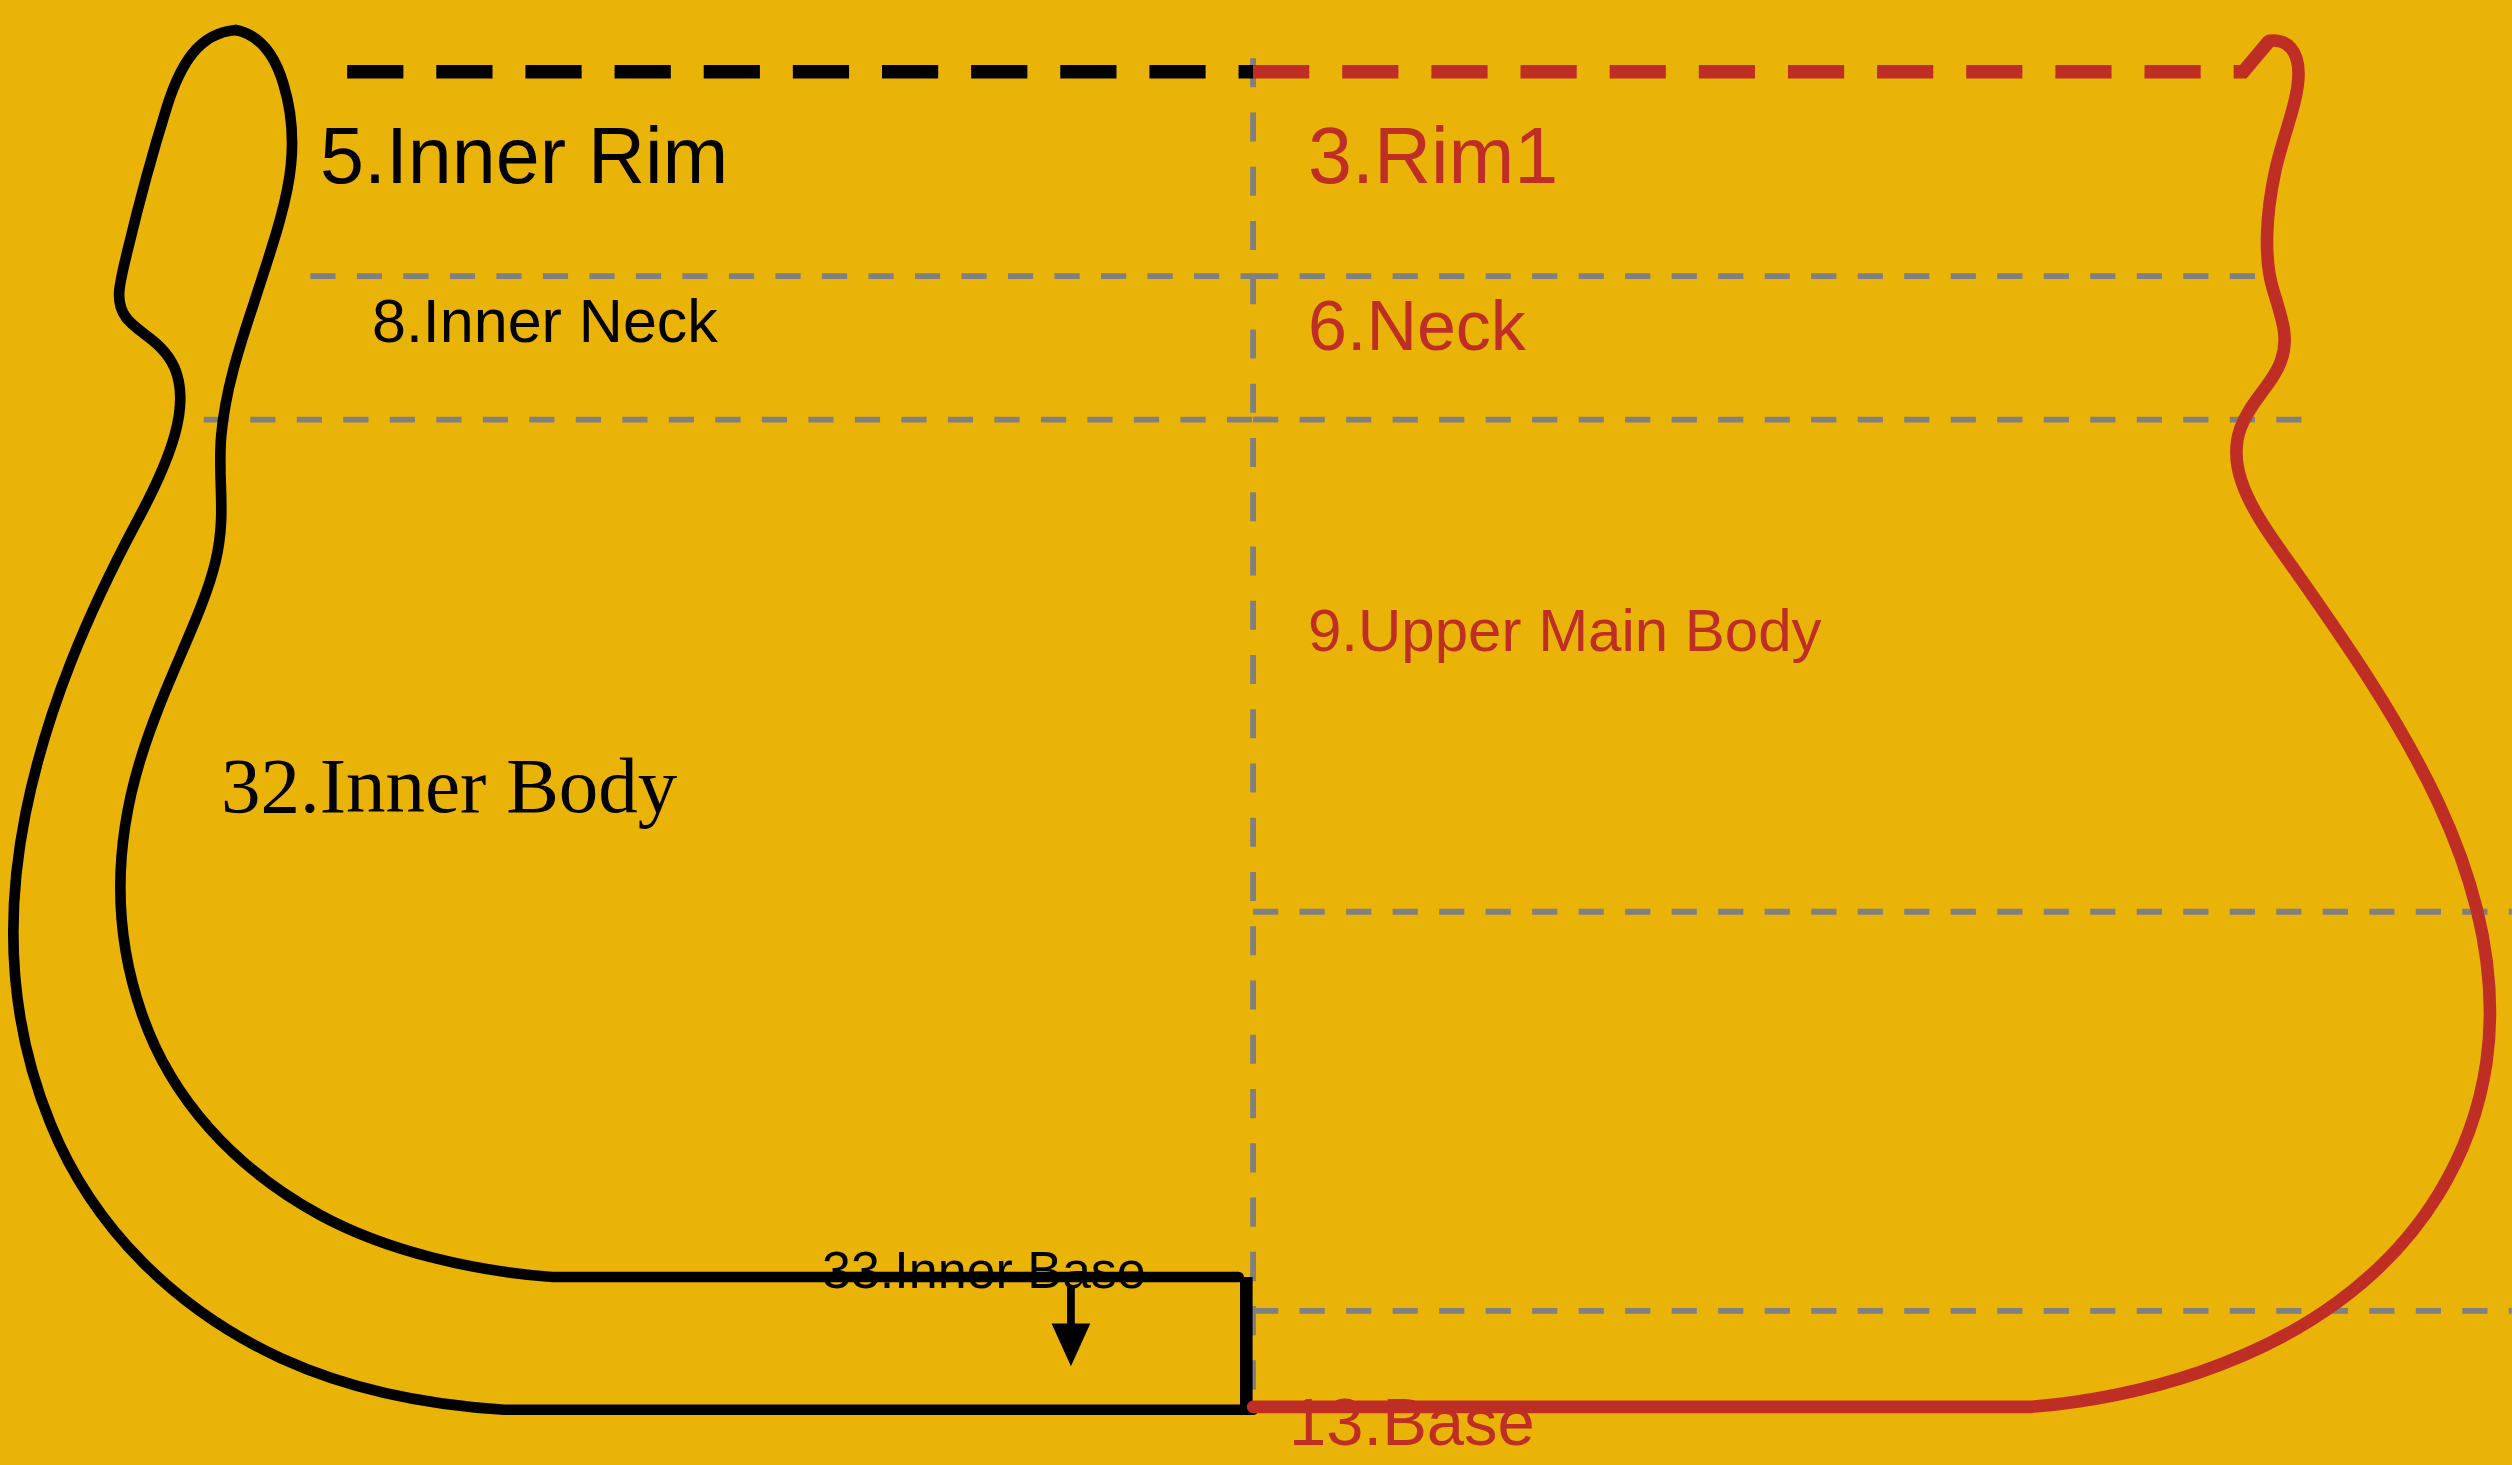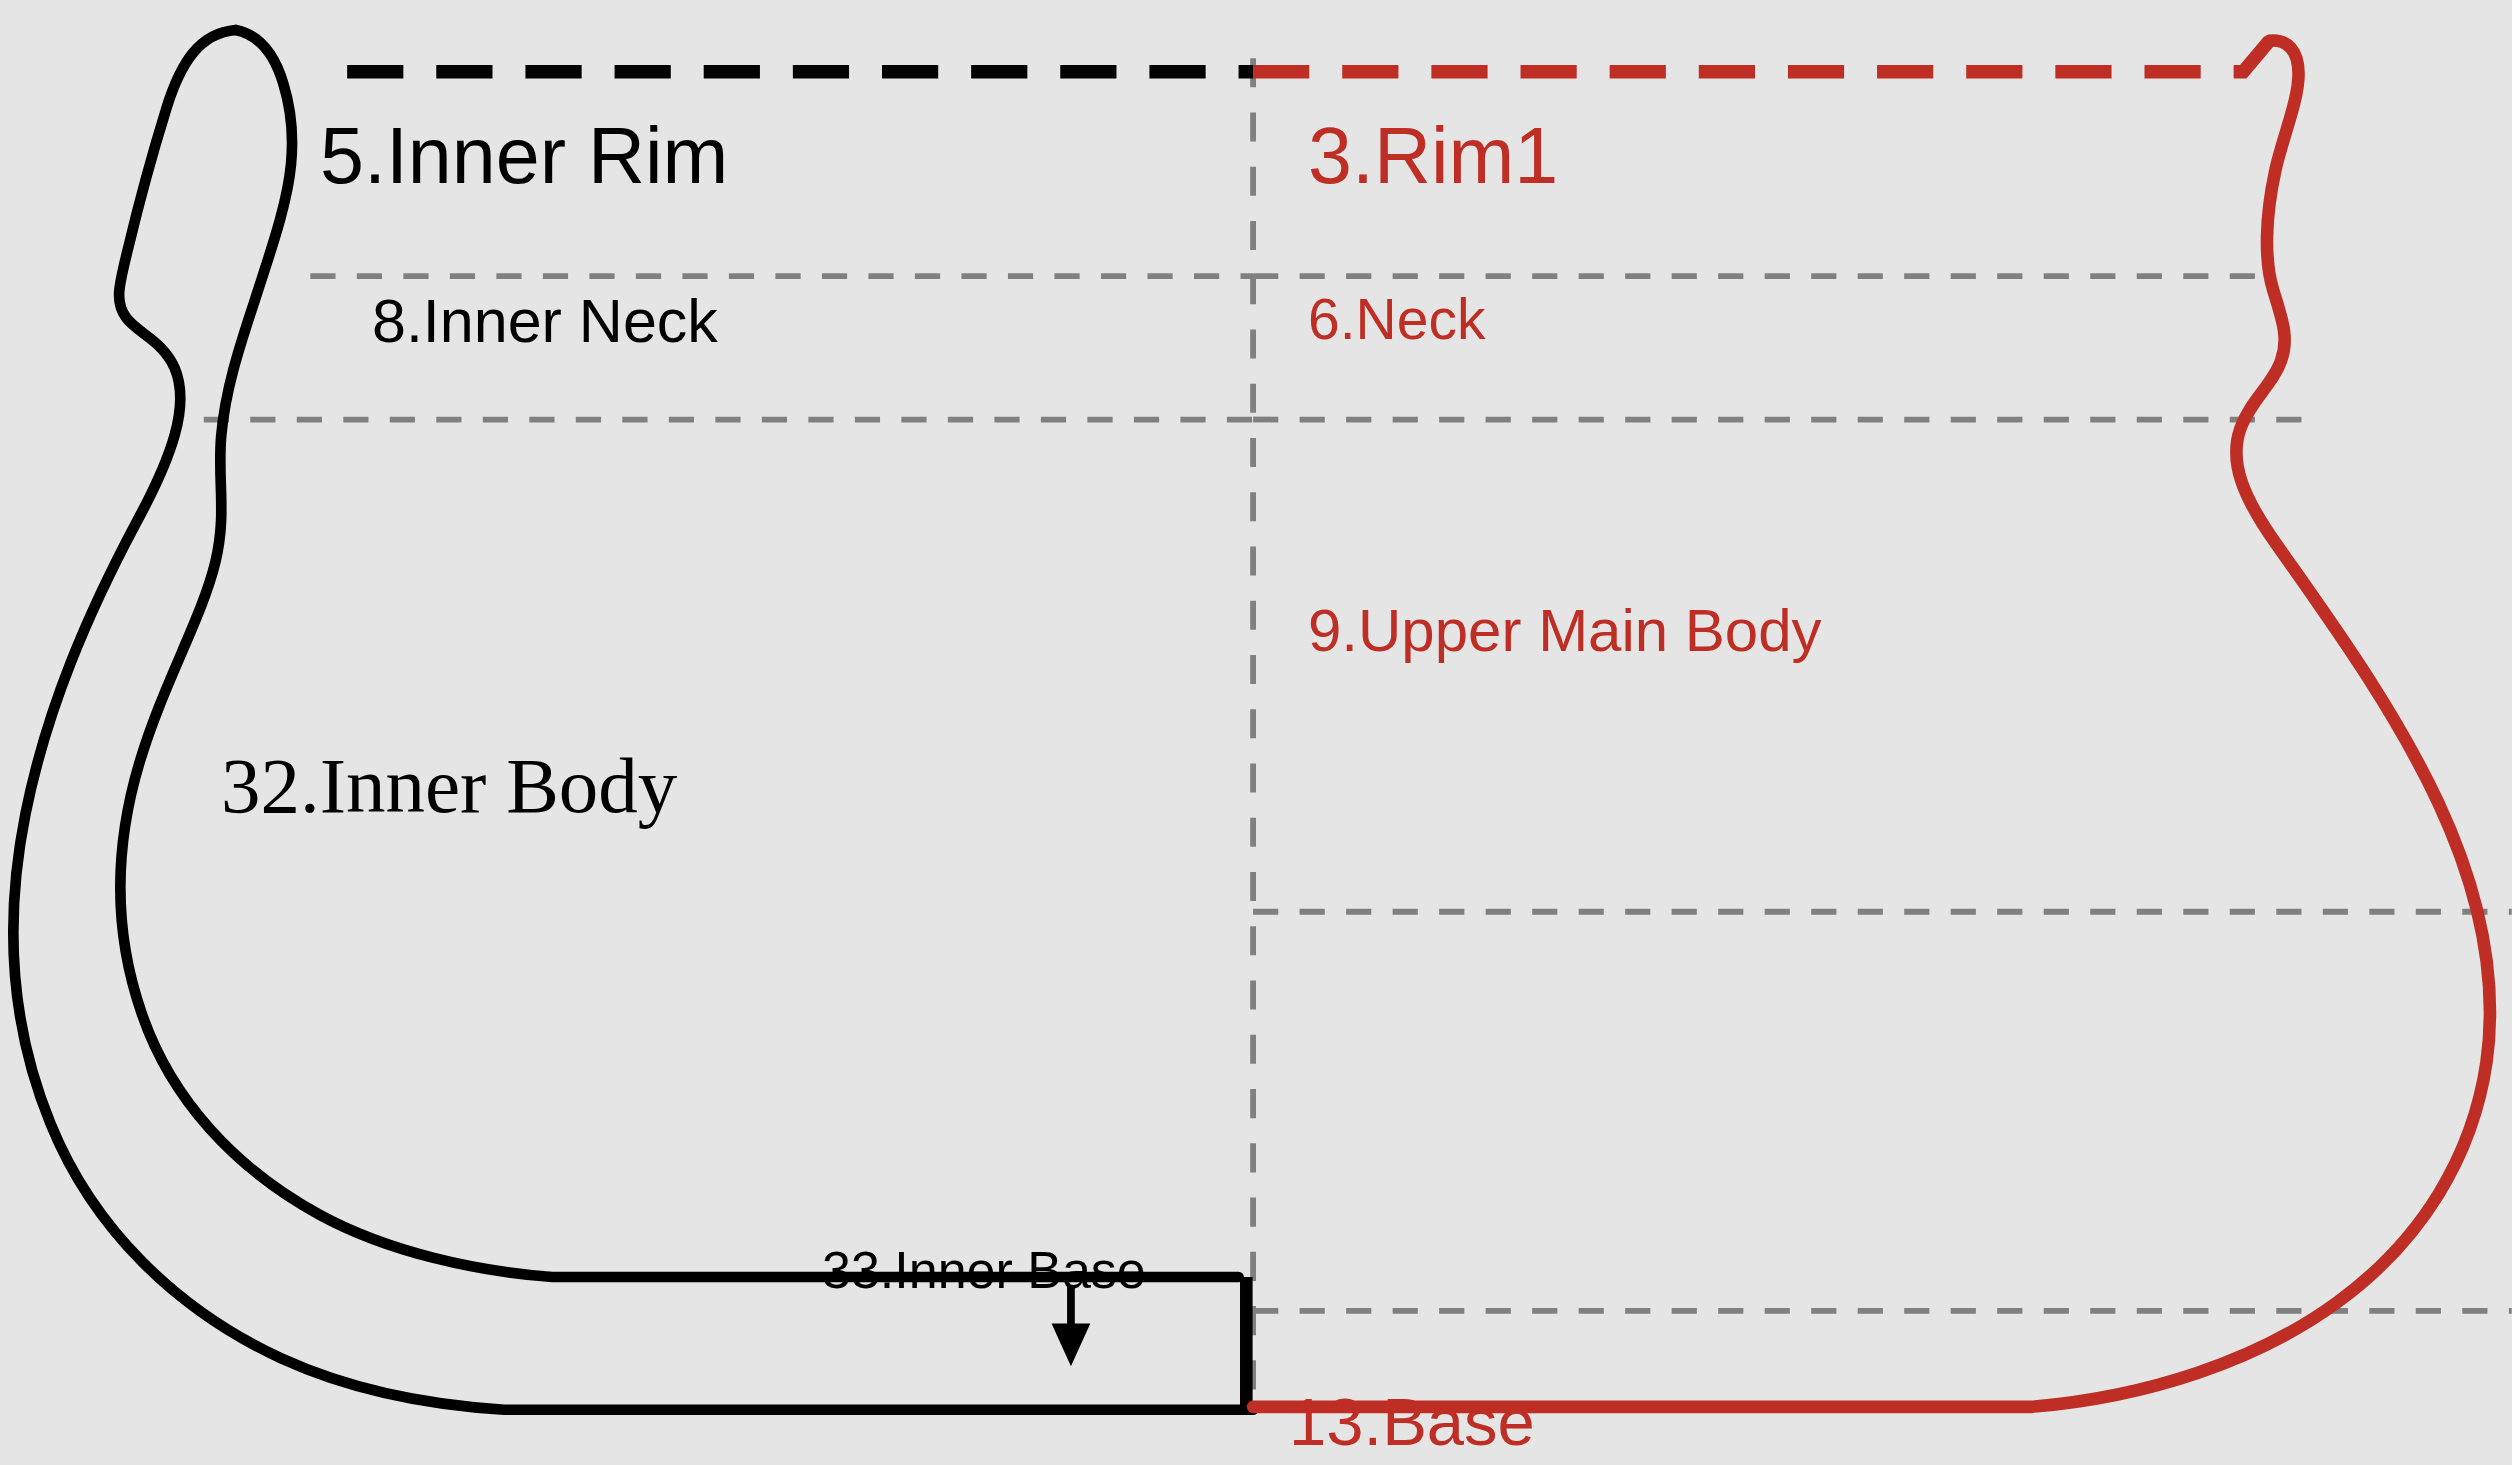--- a/index.html
+++ b/index.html
@@ -11,21 +11,21 @@
   body {
     width: 2512px;
     height: 1465px;
     overflow: hidden;
     font-family: "Liberation Sans", sans-serif;
   }
   #diagram-root {
     position: relative;
     width: 2512px;
     height: 1465px;
-    background: #e5e5e5;
+    background: #eab308;
   }
   #vessel-svg {
     position: absolute;
     left: 0;
     top: 0;
     width: 2512px;
     height: 1465px;
     display: block;
   }
   .zone-label {
@@ -39,21 +39,21 @@
     color: #000000;
   }
   .label-outer {
     color: #BE2E25;
   }
   .lbl-5        { left: 320px;  top: 116px;  font-size: 79px; }
   .lbl-8        { left: 372px;  top: 291px;  font-size: 61px; text-align: center; }
   .lbl-32       { left: 221px;  top: 746px;  font-size: 79px; font-family: Liberation Serif, serif; }
   .lbl-33       { left: 822px;  top: 1244px; font-size: 52px; }
   .lbl-3        { left: 1308px; top: 116px;  font-size: 79px; }
-  .lbl-6        { left: 1308px; top: 291px;  font-size: 57px; }
+  .lbl-6        { left: 1308px; top: 291px;  font-size: 70px; }
   .lbl-9        { left: 1308px; top: 601px;  font-size: 60px; }
   .lbl-12       { left: 1308px; top: 1032px; font-size: 79px; }
   .lbl-13       { left: 1289px; top: 1388px; font-size: 67px; }
 </style>
 </head>
 <body>
 
 <div id="diagram-root">
 
   <svg id="vessel-svg" viewBox="0 0 2592 1512" xmlns="http://www.w3.org/2000/svg">

